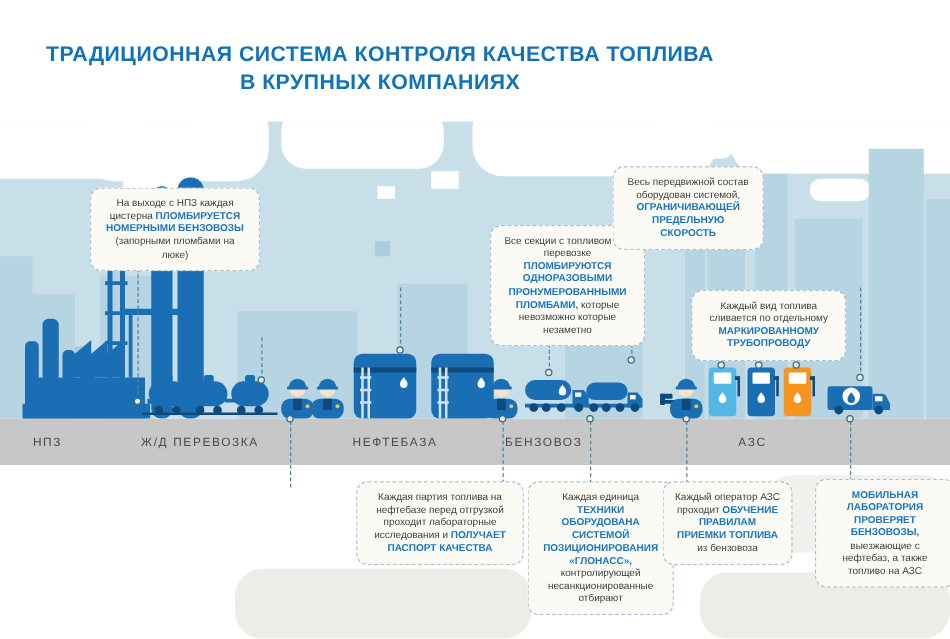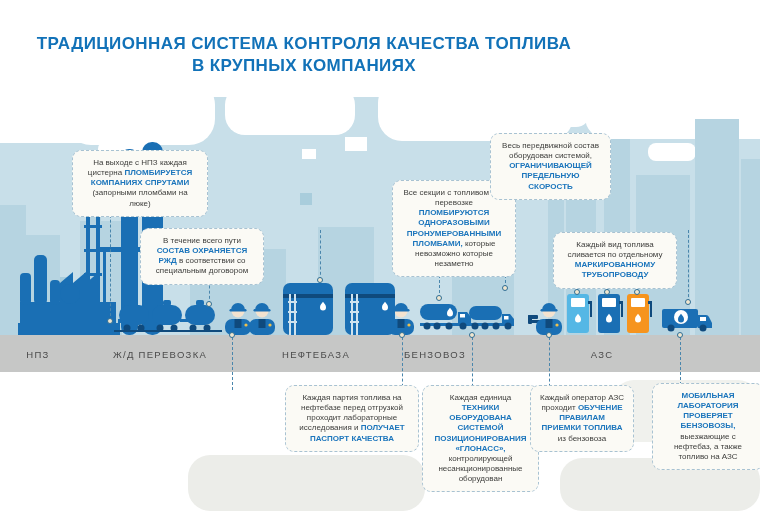--- a/index.html
+++ b/index.html
@@ -263,24 +263,23 @@
   <div class="dot" style="left:574px;top:289px"></div>
   <div class="dot" style="left:604px;top:289px"></div>
   <div class="dot" style="left:634px;top:289px"></div>
   <div class="dot" style="left:685px;top:299px"></div>
   <div class="dot" style="left:229px;top:332px"></div>
   <div class="dot" style="left:399px;top:332px"></div>
   <div class="dot" style="left:469px;top:332px"></div>
   <div class="dot" style="left:546px;top:332px"></div>
   <div class="dot" style="left:677px;top:332px"></div>
 
-  <div class="callout" style="left:72px;top:150px;width:118px"><span>На выходе с НПЗ каждая цистерна </span><span class="acc">ПЛОМБИРУЕТСЯ КОМПАНИЯХ СПРУТАМИ</span><span> (запорными пломбами на люке)</span></div>
-  <div class="callout" style="left:140px;top:228px;width:106px"><span>В течение всего пути </span><span class="acc">СОСТАВ ОХРАНЯЕТСЯ РЖД</span><span> в соответствии со специальным договором</span></div>
+  <div class="callout" style="left:72px;top:150px;width:118px"><span>На выходе с НПЗ каждая цистерна </span><span class="acc">ПЛОМБИРУЕТСЯ НОМЕРНЫМИ БЕНЗОВОЗЫ</span><span> (запорными пломбами на люке)</span></div>
   <div class="callout" style="left:392px;top:180px;width:106px"><span>Все секции с топливом при перевозке </span><span class="acc">ПЛОМБИРУЮТСЯ ОДНОРАЗОВЫМИ ПРОНУМЕРОВАННЫМИ ПЛОМБАМИ,</span><span> которые невозможно которые незаметно</span></div>
   <div class="callout" style="left:490px;top:133px;width:103px"><span>Весь передвижной состав оборудован системой, </span><span class="acc">ОГРАНИЧИВАЮЩЕЙ ПРЕДЕЛЬНУЮ СКОРОСТЬ</span></div>
   <div class="callout" style="left:553px;top:232px;width:106px"><span>Каждый вид топлива сливается по отдельному </span><span class="acc">МАРКИРОВАННОМУ ТРУБОПРОВОДУ</span></div>
 
   <div class="callout" style="left:285px;top:385px;width:116px"><span>Каждая партия топлива на нефтебазе перед отгрузкой проходит лабораторные исследования и </span><span class="acc">ПОЛУЧАЕТ ПАСПОРТ КАЧЕСТВА</span></div>
-  <div class="callout" style="left:422px;top:385px;width:99px"><span>Каждая единица </span><span class="acc">ТЕХНИКИ ОБОРУДОВАНА СИСТЕМОЙ ПОЗИЦИОНИРОВАНИЯ «ГЛОНАСС»,</span><span> контролирующей несанкционированные оборудован</span></div>
+  <div class="callout" style="left:422px;top:385px;width:99px"><span>Каждая единица </span><span class="acc">ТЕХНИКИ ОБОРУДОВАНА СИСТЕМОЙ ПОЗИЦИОНИРОВАНИЯ «ГЛОНАСС»,</span><span> контролирующей несанкционированные отбирают</span></div>
   <div class="callout" style="left:530px;top:385px;width:86px"><span>Каждый оператор АЗС проходит </span><span class="acc">ОБУЧЕНИЕ ПРАВИЛАМ ПРИЕМКИ ТОПЛИВА</span><span> из бензовоза</span></div>
   <div class="callout" style="left:652px;top:383px;width:94px"><span class="acc">МОБИЛЬНАЯ ЛАБОРАТОРИЯ ПРОВЕРЯЕТ БЕНЗОВОЗЫ,</span><span> выезжающие с нефтебаз, а также топливо на АЗС</span></div>
 
 </div>
 
 </body></html>

